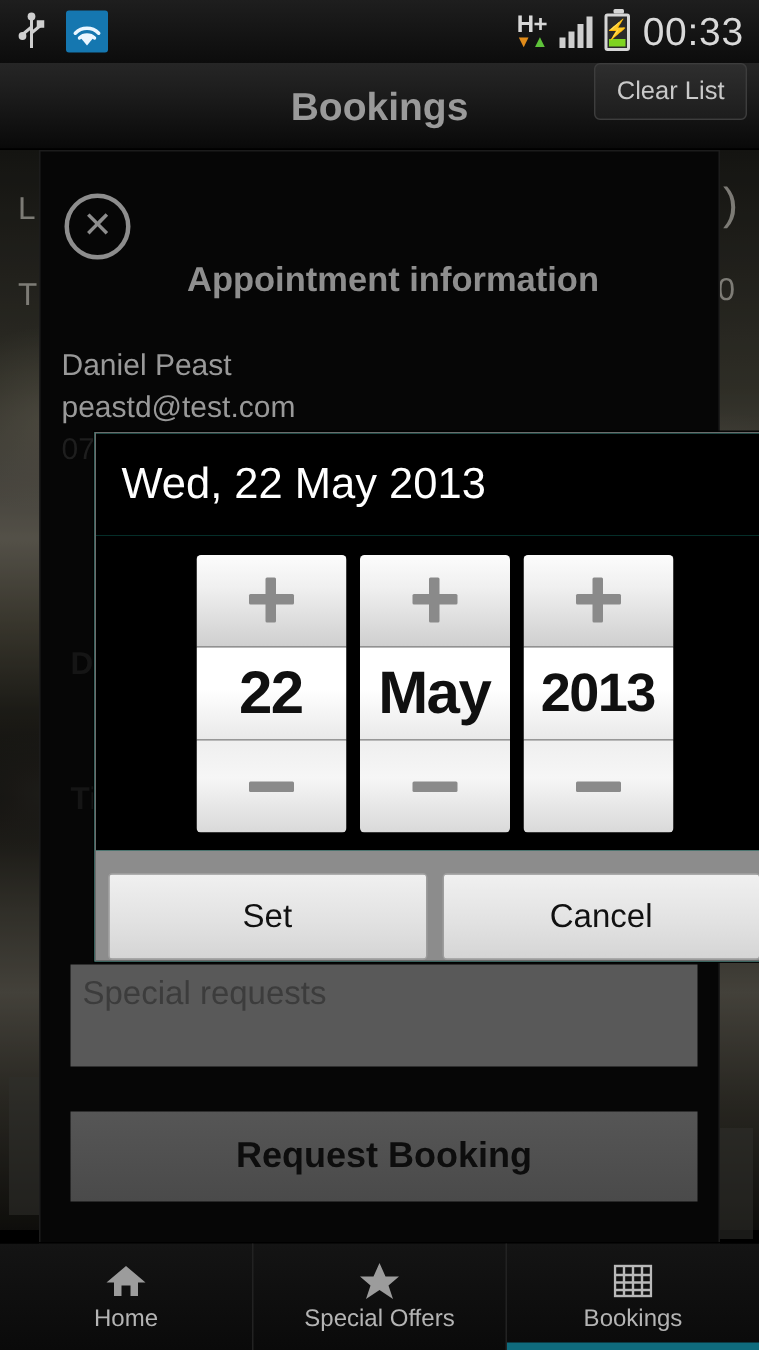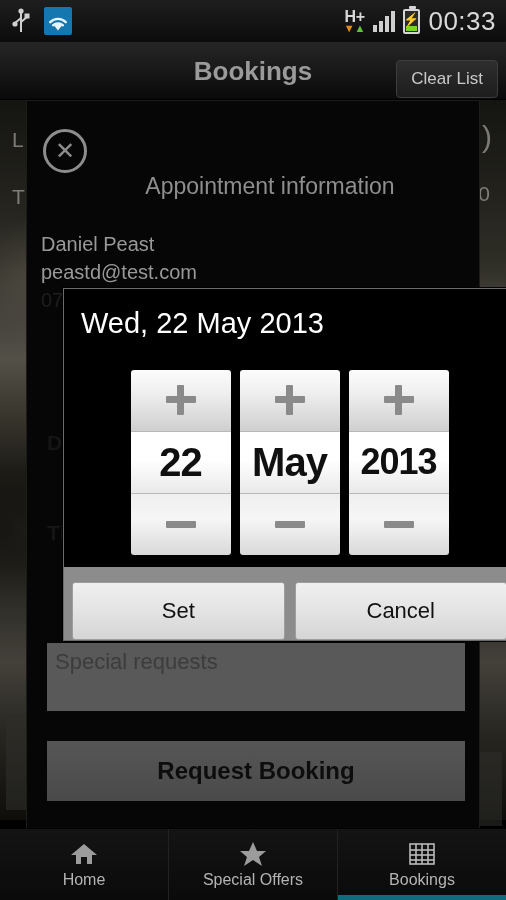--- a/index.html
+++ b/index.html
@@ -95,21 +95,21 @@
     background:linear-gradient(180deg,#262626 0%,#1b1b1b 40%,#090909 100%);
     z-index:55;
     border-bottom:1px solid #000;
   }
   #action-title {
     position:absolute; left:0; top:0; width:506px; height:58px;
     display:flex; align-items:center; justify-content:center;
     color:#9a9a9a; font-size:26px; font-weight:bold;
   }
   #clear-list-btn {
-    position:absolute; right:8px; top:18px;
+    position:absolute; right:8px; top:0;
     padding:8px 14px;
     background:linear-gradient(180deg,#2e2e2e,#1d1d1d);
     border:1px solid #3d3d3d;
     border-radius:4px;
     color:#c9c9c9; font-size:17px;
   }
 
   
   #appt-dialog {
     position:absolute; left:26px; top:100px; width:454px; height:730px;
@@ -119,23 +119,23 @@
   }
   #close-icon {
     position:absolute; left:16px; top:28px;
     width:44px; height:44px;
     border:3px solid #8d8d8d;
     border-radius:50%;
     display:flex; align-items:center; justify-content:center;
     color:#8d8d8d; font-size:24px; line-height:1;
   }
   #appt-title {
-    position:absolute; left:16px; top:72px; width:454px;
+    position:absolute; left:8px; top:72px; width:454px;
     text-align:center;
-    color:#8e8e8e; font-size:23px; font-weight:normal;
+    color:#8e8e8e; font-size:23px; font-weight:bold;
   }
   #appt-contact {
     position:absolute; left:14px; top:130px; width:420px;
     color:#999; font-size:20px; line-height:1.35;
   }
   #appt-contact div { margin-bottom:1px; }
   #appt-phone { color:#1e1e1e; }
 
   
   #appt-hidden-rows {

